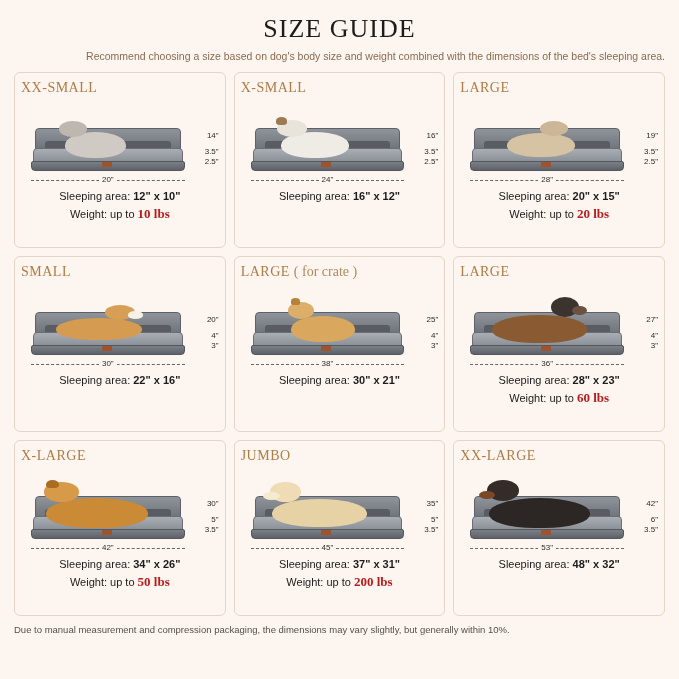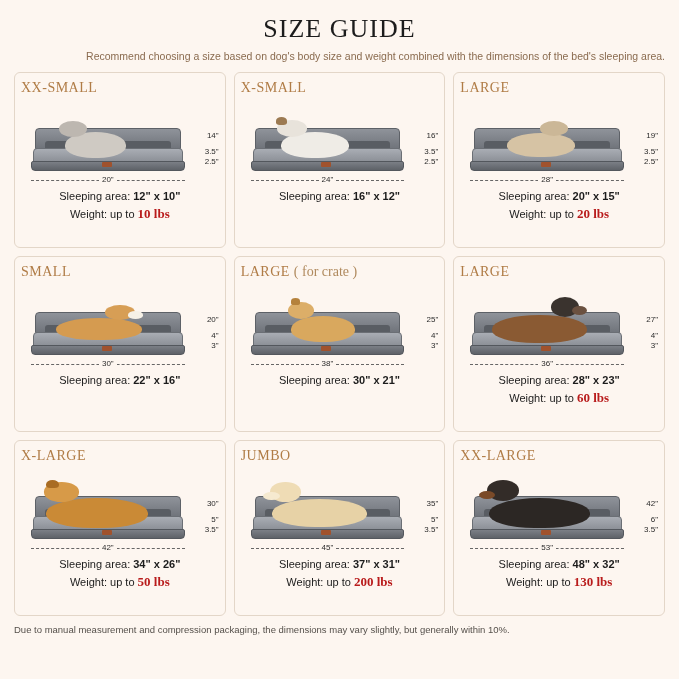--- a/index.html
+++ b/index.html
@@ -518,22 +518,19 @@
           <div class="d3">3.5"</div>
         </div>
         <div class="dimline">
           <span>53"</span>
         </div>
       </div>
       <div class="spec">
         <div>
           <span>Sleeping area: </span><span class="val">48" x 32"</span>
         </div>
-        <div>
-          <span>Weight: up to </span><span class="weight">130 lbs</span>
-        </div>
       </div>
     </div>
 
   </div>
 
   <div class="footer">Due to manual measurement and compression packaging, the dimensions may vary slightly, but generally within 10%.</div>
 </div>
 
 </body></html>

